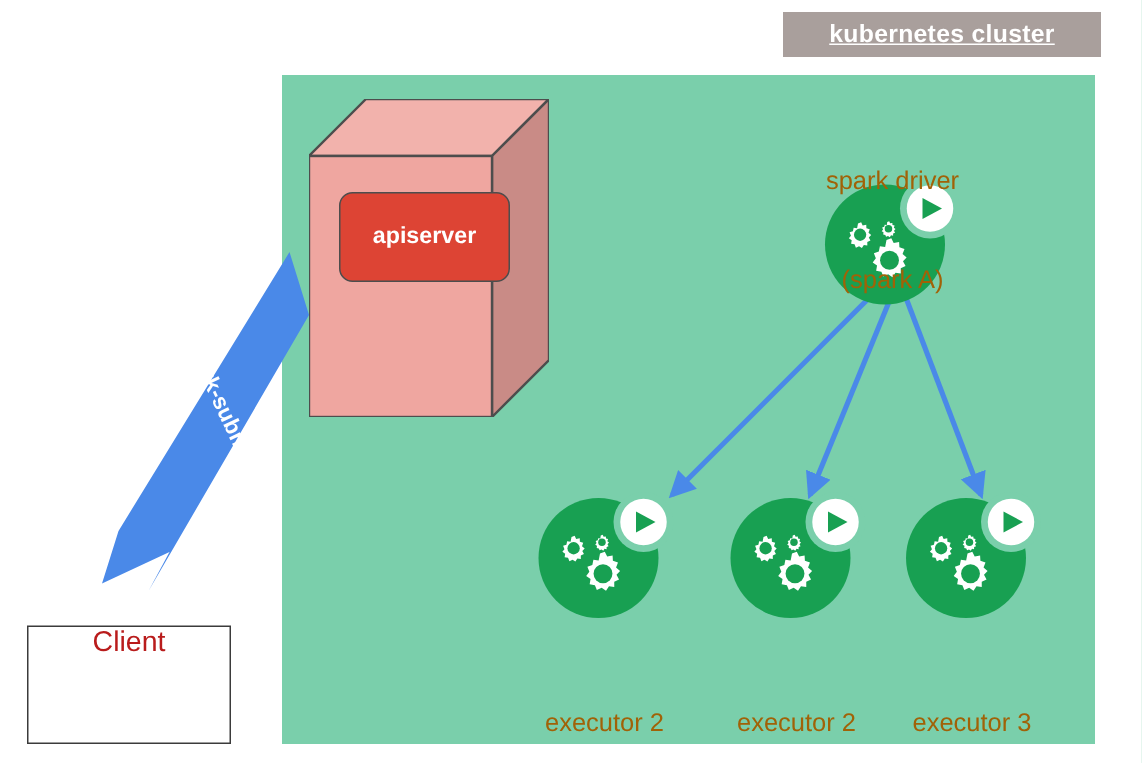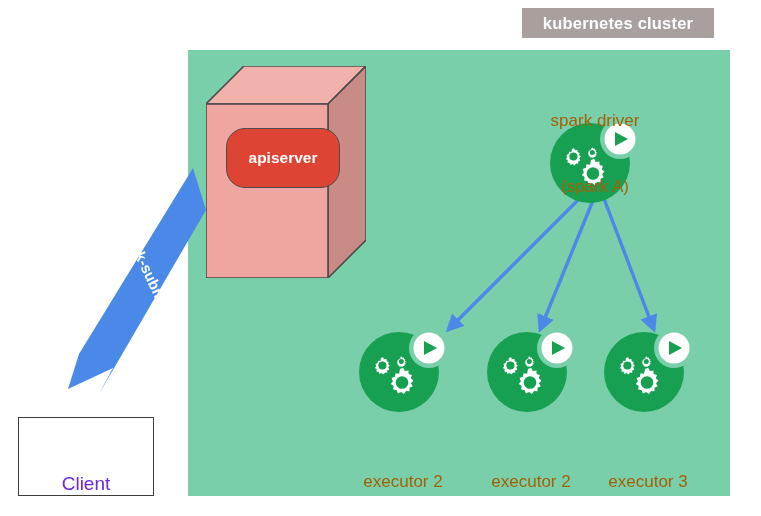--- a/index.html
+++ b/index.html
@@ -26,46 +26,47 @@
     width: 542px;
     height: 446px;
     background: #7acfab;
   }
 
   
   #cluster-title {
     position: absolute;
     left: 522px;
     top: 8px;
-    width: 192px;
+    width: 212px;
     height: 30px;
     background: #a99f9c;
     color: #ffffff;
     font-size: 16.5px;
     font-weight: bold;
     letter-spacing: 0.2px;
     display: flex;
     align-items: center;
     justify-content: center;
     box-sizing: border-box;
+    text-decoration: underline;
   }
 
   
   #cube {
     position: absolute;
     left: 206px;
     top: 66px;
     width: 160px;
     height: 212px;
   }
   #cube svg { display: block; }
 
   .cube-box {
     position: absolute;
-    border-radius: 19px;
+    border-radius: 9px;
     background: #dd4434;
     border: 1.6px solid #4d4d4d;
     color: #ffffff;
     font-size: 15.5px;
     font-weight: bold;
     display: flex;
     align-items: center;
     justify-content: center;
     box-sizing: border-box;
   }
@@ -124,23 +125,23 @@
   
   #client-box {
     position: absolute;
     left: 18px;
     top: 417px;
     width: 136px;
     height: 79px;
     background: #ffffff;
     border: 1.4px solid #3b3b3b;
     display: flex;
-    align-items: flex-end;
+    align-items: flex-start;
     justify-content: center;
-    color: #6d28d9;
+    color: #b91c1c;
     font-size: 19px;
     box-sizing: border-box;
   }
 </style>
 </head>
 <body>
 
 <div id="stage">
 
   <div id="cluster-panel"></div>

